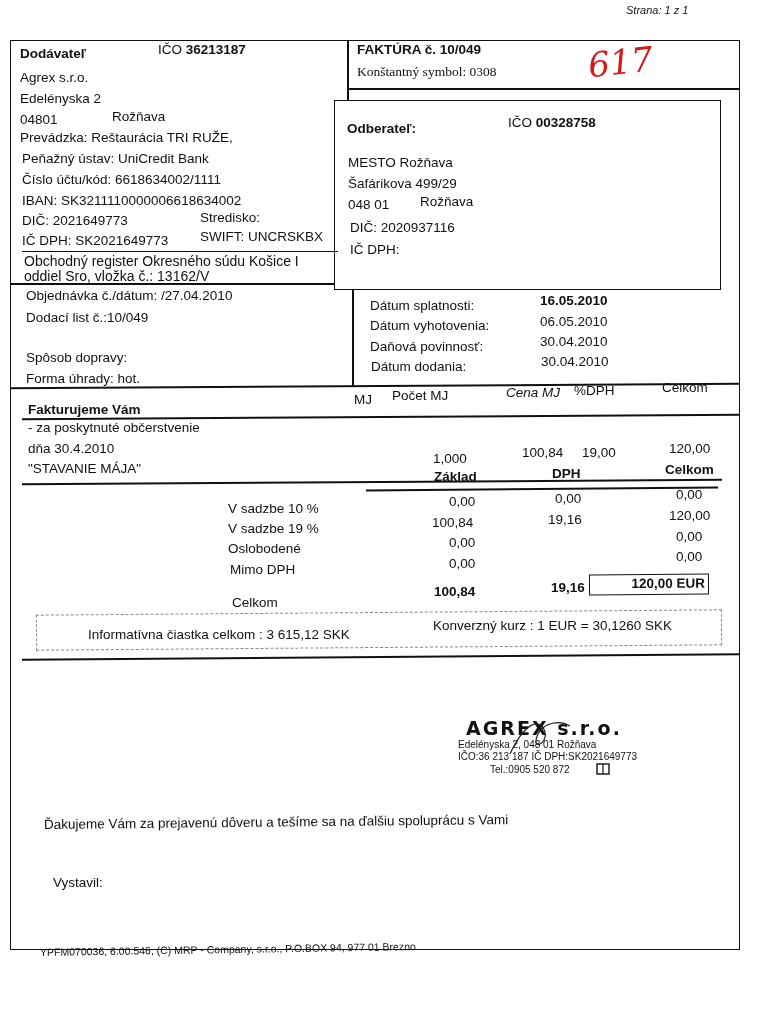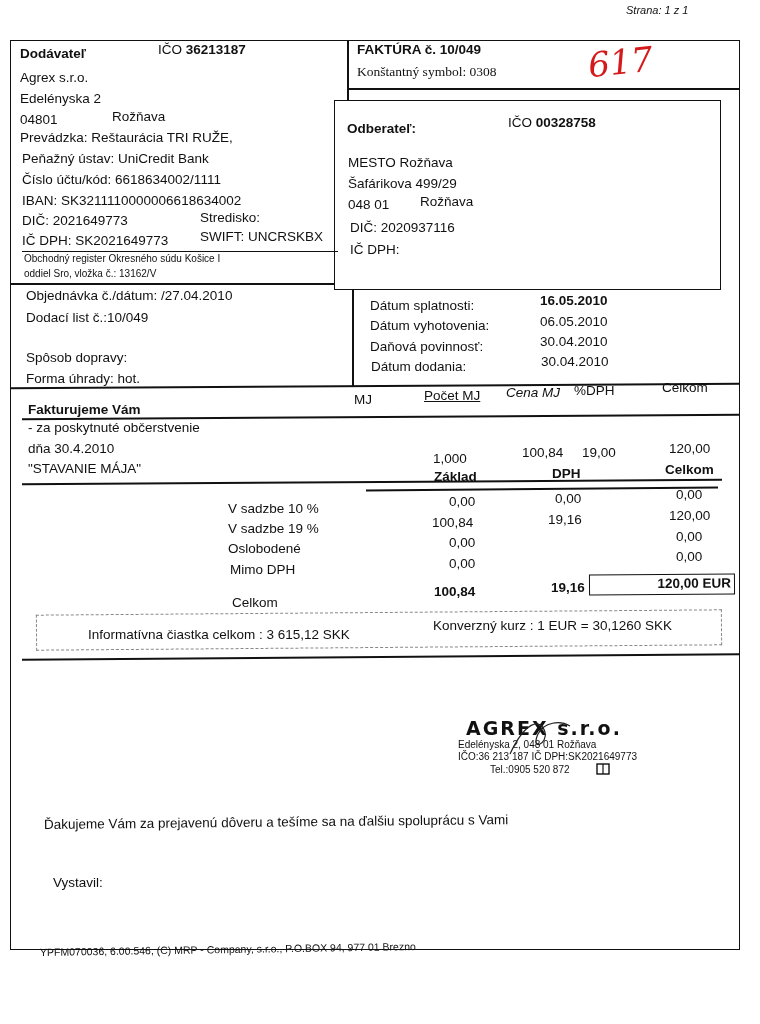--- a/index.html
+++ b/index.html
@@ -3,21 +3,21 @@
 <meta charset="utf-8">
 <style>
   * { box-sizing: border-box; margin: 0; padding: 0; }
   html, body { width: 760px; height: 1024px; background: #ffffff; overflow: hidden; }
   body { position: relative; font-family: "Liberation Sans", sans-serif; color: #111; font-size: 13.5px; }
   .abs { position: absolute; white-space: nowrap; }
   .b { font-weight: bold; }
   .line { position: absolute; background: #111; }
   .box { position: absolute; border: 1.5px solid #111; }
   .page-num { font-style: italic; font-size: 11px; }
-  .small { font-size: 10px; }
+  .small { font-size: 14px; }
   .dotted { position: absolute; border: 1px dashed #888; }
   .handwritten { font-family: "DejaVu Serif", serif; color: #d41a1a; font-size: 34px; font-style: italic; transform: rotate(-6deg); }
   .stamp-title { font-family: "DejaVu Sans", sans-serif; font-weight: bold; font-size: 19px; letter-spacing: 2px; }
   .stamp-line { font-size: 10px; font-family: "Liberation Sans Narrow", "Liberation Sans", sans-serif; }
   .total-box { position: absolute; border: 1.5px solid #111; }
 </style>
 </head>
 <body>
 
 <div class="abs page-num" style="left:626px; top:4px;">Strana: 1 z 1</div>
@@ -92,21 +92,21 @@
   <div class="abs" style="left:540px; top:334px;">30.04.2010</div>
   <div class="abs" style="left:371px; top:359px;">Dátum dodania:</div>
   <div class="abs" style="left:541px; top:354px;">30.04.2010</div>
 </div>
 
 <div class="line" style="left:10px; top:385px; width:730px; height:1.5px; transform:rotate(-0.35deg);"></div>
 
 <div>
   <div class="abs b" style="left:28px; top:402px;">Fakturujeme Vám</div>
   <div class="abs" style="left:354px; top:392px;">MJ</div>
-  <div class="abs" style="left:424px; top:388px;text-decoration:underline;">Počet MJ</div>
+  <div class="abs" style="left:392px; top:388px;">Počet MJ</div>
   <div class="abs" style="left:506px; top:385px;font-style:italic;">Cena MJ</div>
   <div class="abs" style="left:574px; top:383px;">%DPH</div>
   <div class="abs" style="left:662px; top:380px;">Celkom</div>
   <div class="line" style="left:22px; top:416px; width:718px; height:1.5px; transform:rotate(-0.35deg);"></div>
 
   <div>
     <div class="abs" style="left:28px; top:420px;">- za poskytnuté občerstvenie</div>
     <div class="abs" style="left:28px; top:441px;">dňa 30.4.2010</div>
     <div class="abs" style="left:28px; top:461px;">"STAVANIE MÁJA"</div>
     <div class="abs" style="left:433px; top:451px;">1,000</div>
@@ -144,21 +144,21 @@
   <div>
     <div class="abs" style="left:230px; top:562px;">Mimo DPH</div>
     <div class="abs" style="left:449px; top:556px;">0,00</div>
     <div class="abs" style="left:676px; top:549px;">0,00</div>
   </div>
 
   <div>
     <div class="abs" style="left:232px; top:595px;">Celkom</div>
     <div class="abs b" style="left:434px; top:584px;">100,84</div>
     <div class="abs b" style="left:551px; top:580px;">19,16</div>
-    <div class="total-box" style="left:589px; top:574px; width:146px; height:21px; transform:rotate(-0.4deg);">
+    <div class="total-box" style="left:589px; top:574px; width:120px; height:21px; transform:rotate(-0.4deg);">
       <div class="abs b" style="right:3px; top:1px;">120,00 EUR</div>
     </div>
   </div>
 </div>
 
 <div class="dotted" style="left:36px; top:612px; width:686px; height:36px; transform:rotate(-0.45deg);"></div>
 <div class="abs" style="left:88px; top:627px;">Informatívna čiastka celkom : 3 615,12 SKK</div>
 <div class="abs" style="left:433px; top:618px;">Konverzný kurz :  1 EUR = 30,1260 SKK</div>
 
 <div class="line" style="left:22px; top:656px; width:718px; height:1.5px; transform:rotate(-0.45deg);"></div>

